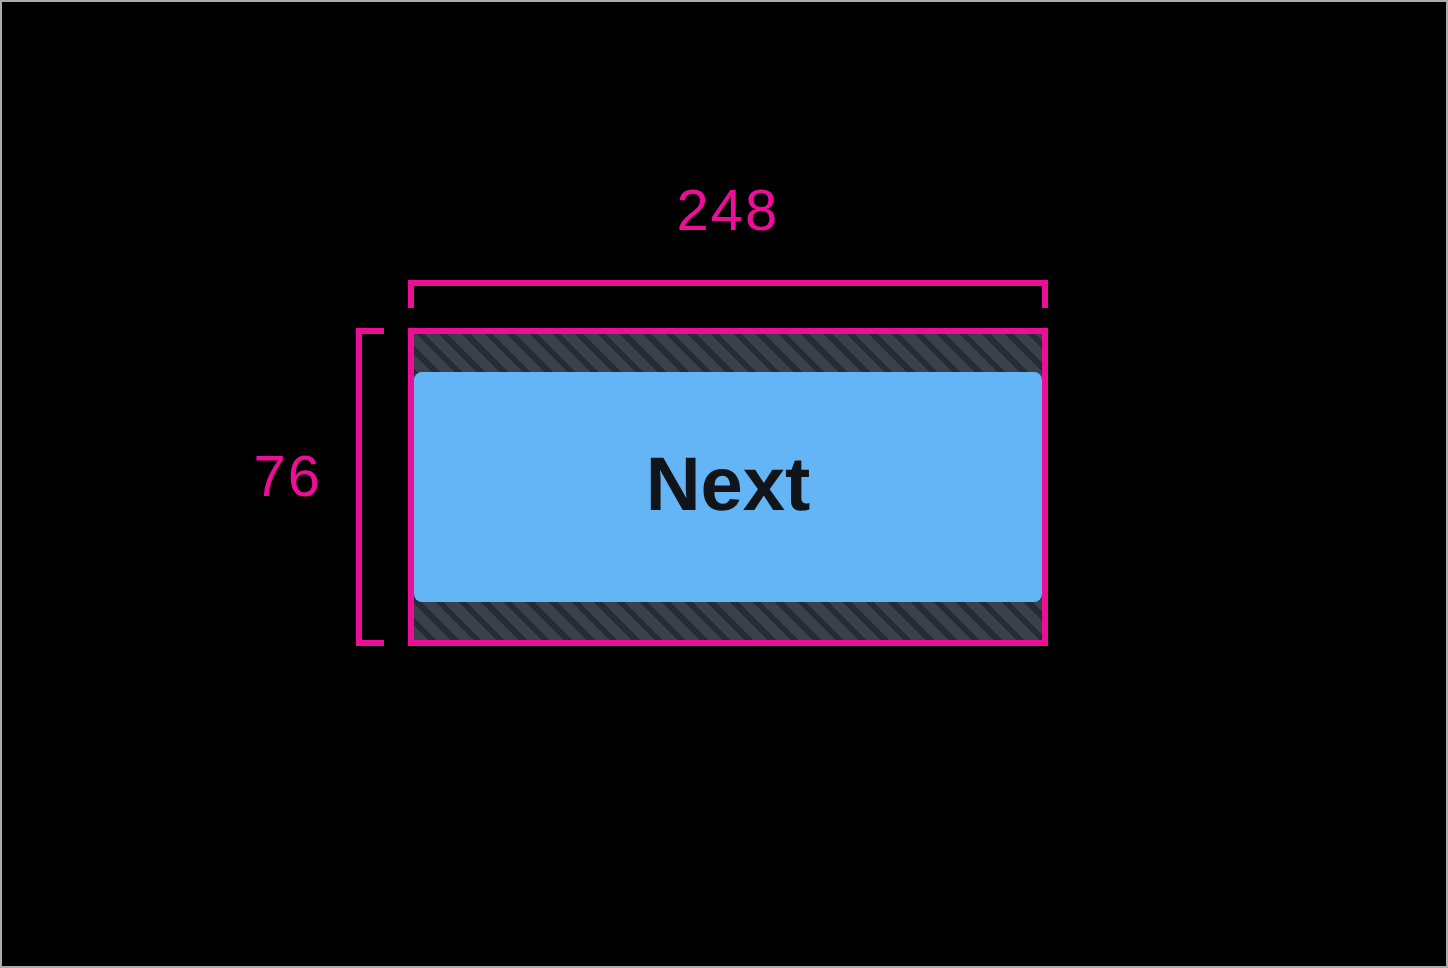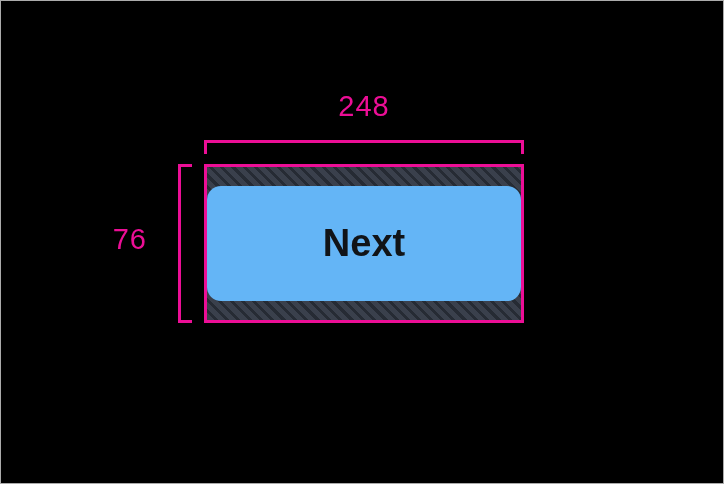--- a/index.html
+++ b/index.html
@@ -24,21 +24,21 @@
   }
 
   .width-label {
     left: 203px;
     top: 89px;
     width: 320px;
     text-align: center;
   }
 
   .height-label {
-    left: 80px;
+    left: 94px;
     top: 222px;
     width: 66px;
     text-align: right;
   }
 
   
   .width-bracket {
     position: absolute;
     left: 203px;
     top: 139px;
@@ -78,21 +78,21 @@
       var(--padding-stripe, #262b34) 8px
     );
     display: flex;
     flex-direction: column;
   }
 
   .next-button {
     flex: 1;
     margin: 19px 0;
     background: var(--button-fill, #64b5f6);
-    border-radius: 14px;
+    border-radius: 4px;
     border: none;
     display: flex;
     align-items: center;
     justify-content: center;
     font-family: "Liberation Sans", "DejaVu Sans", sans-serif;
     font-size: 38px;
     font-weight: 600;
     color: var(--button-text, #111418);
     padding: 0;
     cursor: pointer;

